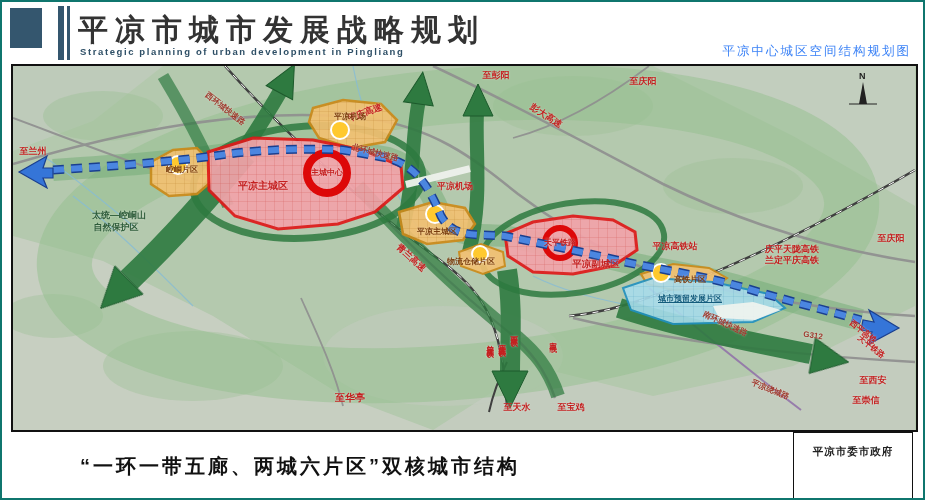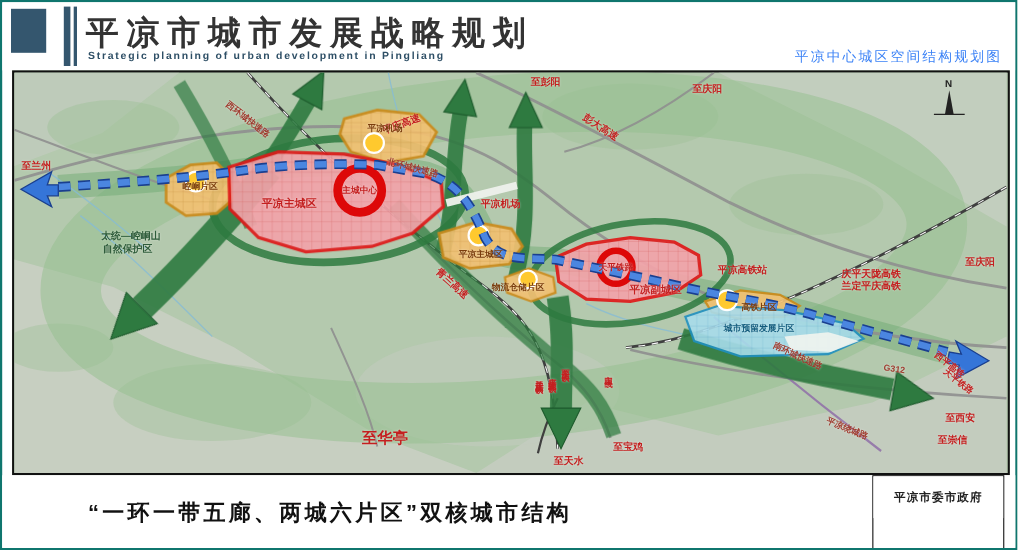--- a/index.html
+++ b/index.html
@@ -196,29 +196,29 @@
         <span class="map-label" style="left: 337px; top: 51px; font-size: 8px; color: rgb(122, 60, 12);">平凉机场</span>
         <span class="map-label" style="left: 424px; top: 166px; font-size: 8px; color: rgb(122, 60, 12);">平凉主城区</span>
         <span class="map-label" style="left: 458px; top: 196px; font-size: 8px; color: rgb(122, 60, 12);">物流仓储片区</span>
         <span class="map-label" style="left: 547px; top: 177px; font-size: 8px; color: rgb(196, 32, 32);">天平铁路</span>
         <span class="map-label" style="left: 572px; top: 198px; font-size: 9.5px; color: rgb(196, 32, 32); margin-left: 11px;">平凉副城区</span>
         <span class="map-label" style="left: 662px; top: 180px; font-size: 9px; color: rgb(196, 32, 32);">平凉高铁站</span>
         <span class="map-label" style="left: 779px; top: 183px; font-size: 9px; color: rgb(196, 32, 32);">庆平天陇高铁</span>
         <span class="map-label" style="left: 779px; top: 194px; font-size: 9px; color: rgb(196, 32, 32);">兰定平庆高铁</span>
         <span class="map-label" style="left: 878px; top: 172px; font-size: 9px; color: rgb(196, 32, 32);">至庆阳</span>
         <span class="map-label" style="left: 677px; top: 214px; font-size: 8px; color: rgb(122, 60, 12);">高铁片区</span>
-        <span class="map-label" style="left: 677px; top: 233px; font-size: 8px; color: rgb(19, 92, 125);">城市预留发展片区</span>
+        <span class="map-label" style="left: 677px; top: 233px; font-size: 8px; color: rgb(19, 92, 125); text-decoration: underline;">城市预留发展片区</span>
         <span class="map-label" style="left: 712px; top: 258px; font-size: 8px; color: rgb(160, 60, 48); transform: translate(-50%, -50%) rotate(25deg);">南环城快速路</span>
         <span class="map-label" style="left: 800px; top: 270px; font-size: 8px; color: rgb(160, 60, 48); transform: translate(-50%, -50%) rotate(8deg);">G312</span>
         <span class="map-label" style="left: 850px; top: 266px; font-size: 8px; color: rgb(196, 32, 32); transform: translate(-50%, -50%) rotate(38deg);">西平高铁</span>
         <span class="map-label" style="left: 858px; top: 281px; font-size: 8px; color: rgb(196, 32, 32); transform: translate(-50%, -50%) rotate(38deg);">天平铁路</span>
         <span class="map-label" style="left: 860px; top: 314px; font-size: 9px; color: rgb(196, 32, 32);">至西安</span>
         <span class="map-label" style="left: 853px; top: 334px; font-size: 9px; color: rgb(196, 32, 32);">至崇信</span>
-        <span class="map-label" style="left: 337px; top: 332px; font-size: 14px; color: rgb(196, 32, 32);">至华亭</span>
-        <span class="map-label" style="left: 504px; top: 341px; font-size: 9px; color: rgb(196, 32, 32); margin-top: 12px;">至天水</span>
+        <span class="map-label" style="left: 337px; top: 332px; font-size: 10px; color: rgb(196, 32, 32);">至华亭</span>
+        <span class="map-label" style="left: 504px; top: 341px; font-size: 9px; color: rgb(196, 32, 32);">至天水</span>
         <span class="map-label" style="left: 558px; top: 341px; font-size: 9px; color: rgb(196, 32, 32);">至宝鸡</span>
         <span class="map-label vert" style="left: 477px; top: 276px; font-size: 7.5px; color: rgb(196, 32, 32);">兰定平庆高铁</span>
         <span class="map-label vert" style="left: 489px; top: 275px; font-size: 7.5px; color: rgb(196, 32, 32);">庆平天陇高铁</span>
         <span class="map-label vert" style="left: 501px; top: 266px; font-size: 7.5px; color: rgb(196, 32, 32);">西平高铁</span>
         <span class="map-label vert" style="left: 540px; top: 272px; font-size: 7.5px; color: rgb(196, 32, 32);">宝中二线</span>
         <span class="map-label" style="left: 757px; top: 324px; font-size: 8px; color: rgb(160, 60, 48); transform: translate(-50%, -50%) rotate(22deg);">平凉绕城路</span>
       </div>
   </div>
 
   <div id="footer">

